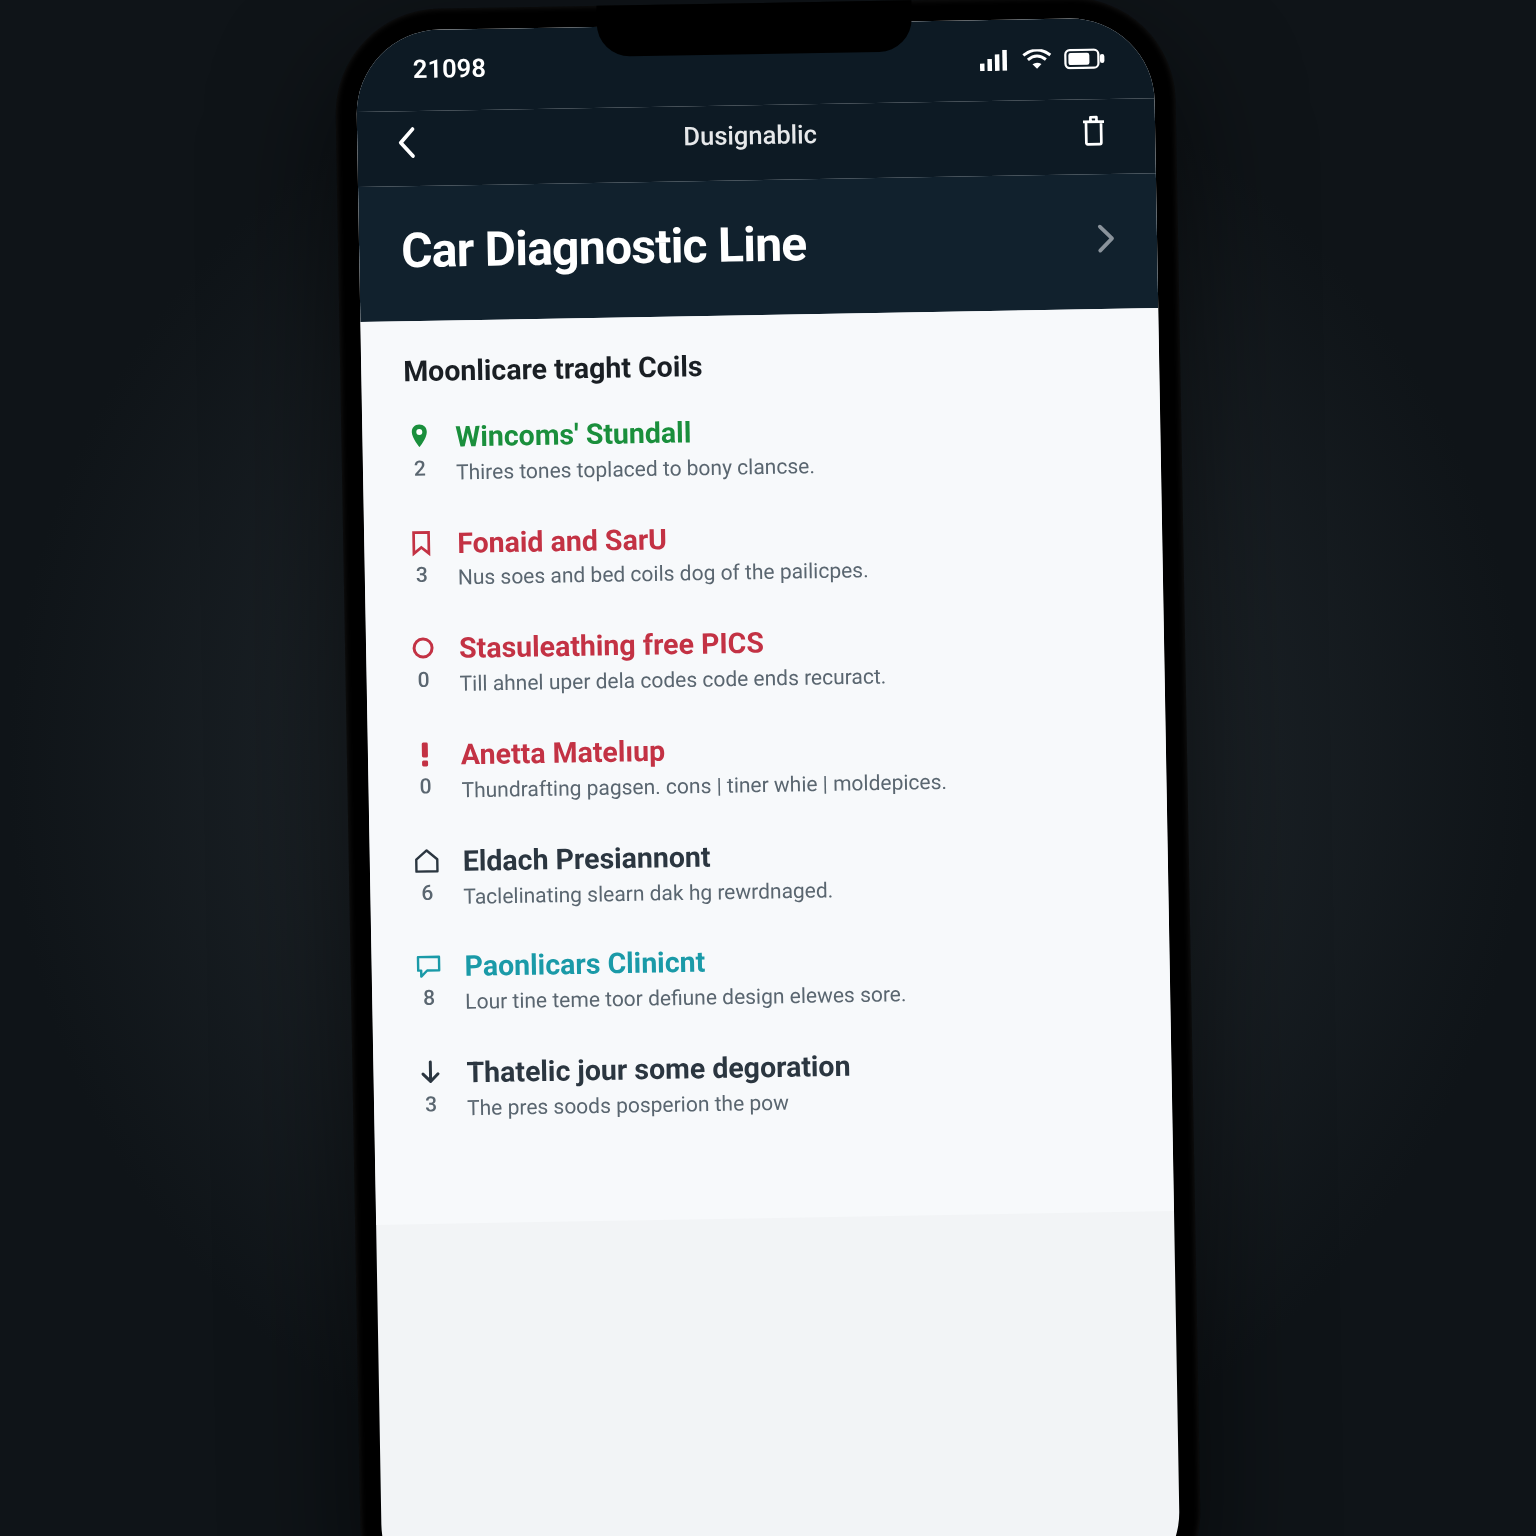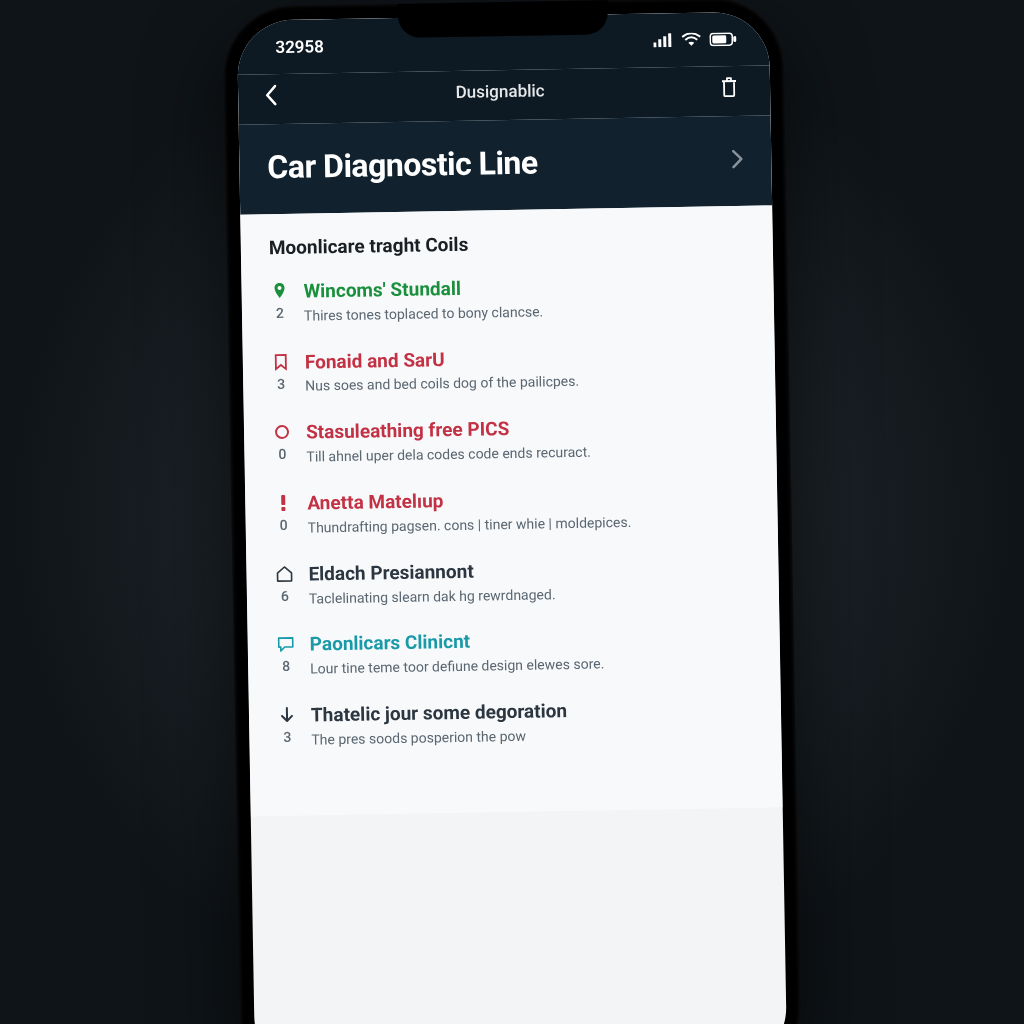--- a/index.html
+++ b/index.html
@@ -116,21 +116,21 @@
   .c-teal  { color: #1a9aa8; }
 </style>
 </head>
 <body>
 
 <div class="phone">
   <div class="notch"></div>
   <div class="screen">
 
     <div class="status-bar">
-      <span>32958</span>
+      <span>21098</span>
       <div class="status-right">
         <svg width="20" height="14" viewBox="0 0 20 14">
             <rect x="0" y="9" width="3" height="5" fill="#fff"></rect>
             <rect x="5" y="6" width="3" height="8" fill="#fff"></rect>
             <rect x="10" y="3" width="3" height="11" fill="#fff"></rect>
             <rect x="15" y="0" width="3" height="14" fill="#fff"></rect>
           </svg>
         <svg width="20" height="14" viewBox="0 0 20 14">
             <path d="M10 13 L7 10 Q10 8 13 10 Z" fill="#fff"></path>
             <path d="M4 7 Q10 2 16 7" stroke="#fff" stroke-width="2" fill="none"></path>

